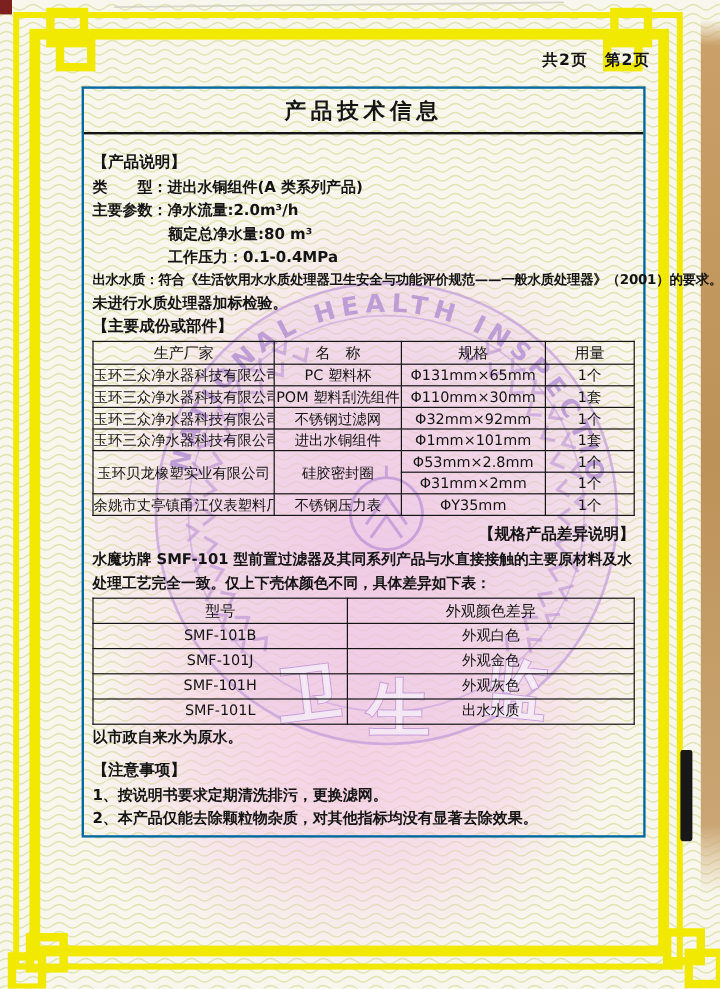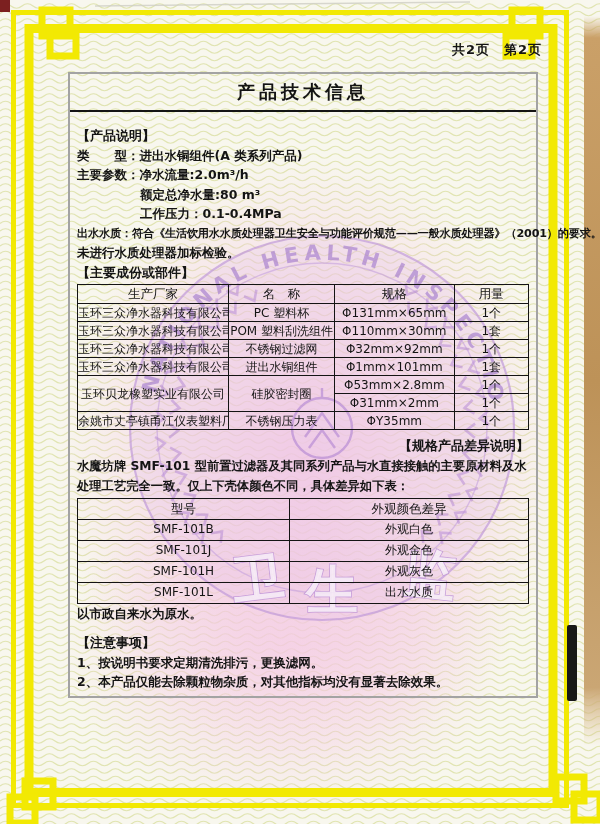--- a/index.html
+++ b/index.html
@@ -3,21 +3,21 @@
 <meta charset="utf-8">
 <style>
   html,body{margin:0;padding:0;}
   .page{position:relative;width:600px;height:824px;overflow:hidden;
         background:#f8f7ee;color:#141414;
         font-family:"DejaVu Sans","Liberation Sans",sans-serif;}
   .bg{position:absolute;left:0;top:0;z-index:0;}
   .page-info{position:absolute;top:41px;right:58px;z-index:2;
              font-size:13px;font-weight:bold;letter-spacing:1px;}
   .content-box{position:absolute;left:68px;top:72px;width:466px;z-index:2;
-               border:2px solid #a3a3a3;background:transparent;}
+               border:2px solid #0369a1;background:transparent;}
   .title-bar{height:36px;border-bottom:2px solid #141414;
              display:flex;align-items:center;justify-content:center;
              font-size:18px;font-weight:bold;letter-spacing:4px;}
   .box-body{padding:14px 7px 4px;font-size:12.5px;font-weight:bold;line-height:19.5px;}
   .line{white-space:nowrap;}
   .sec-head{font-size:13px;white-space:nowrap;}
   .indent{padding-left:63px;}
   .tight{font-size:11.2px;letter-spacing:-0.2px;white-space:nowrap;}
   .para{line-height:20px;font-size:12.3px;}
   .mt6{margin-top:6px;text-align:right;} .mt14{margin-top:14px;} .mt10{margin-top:10px;}

